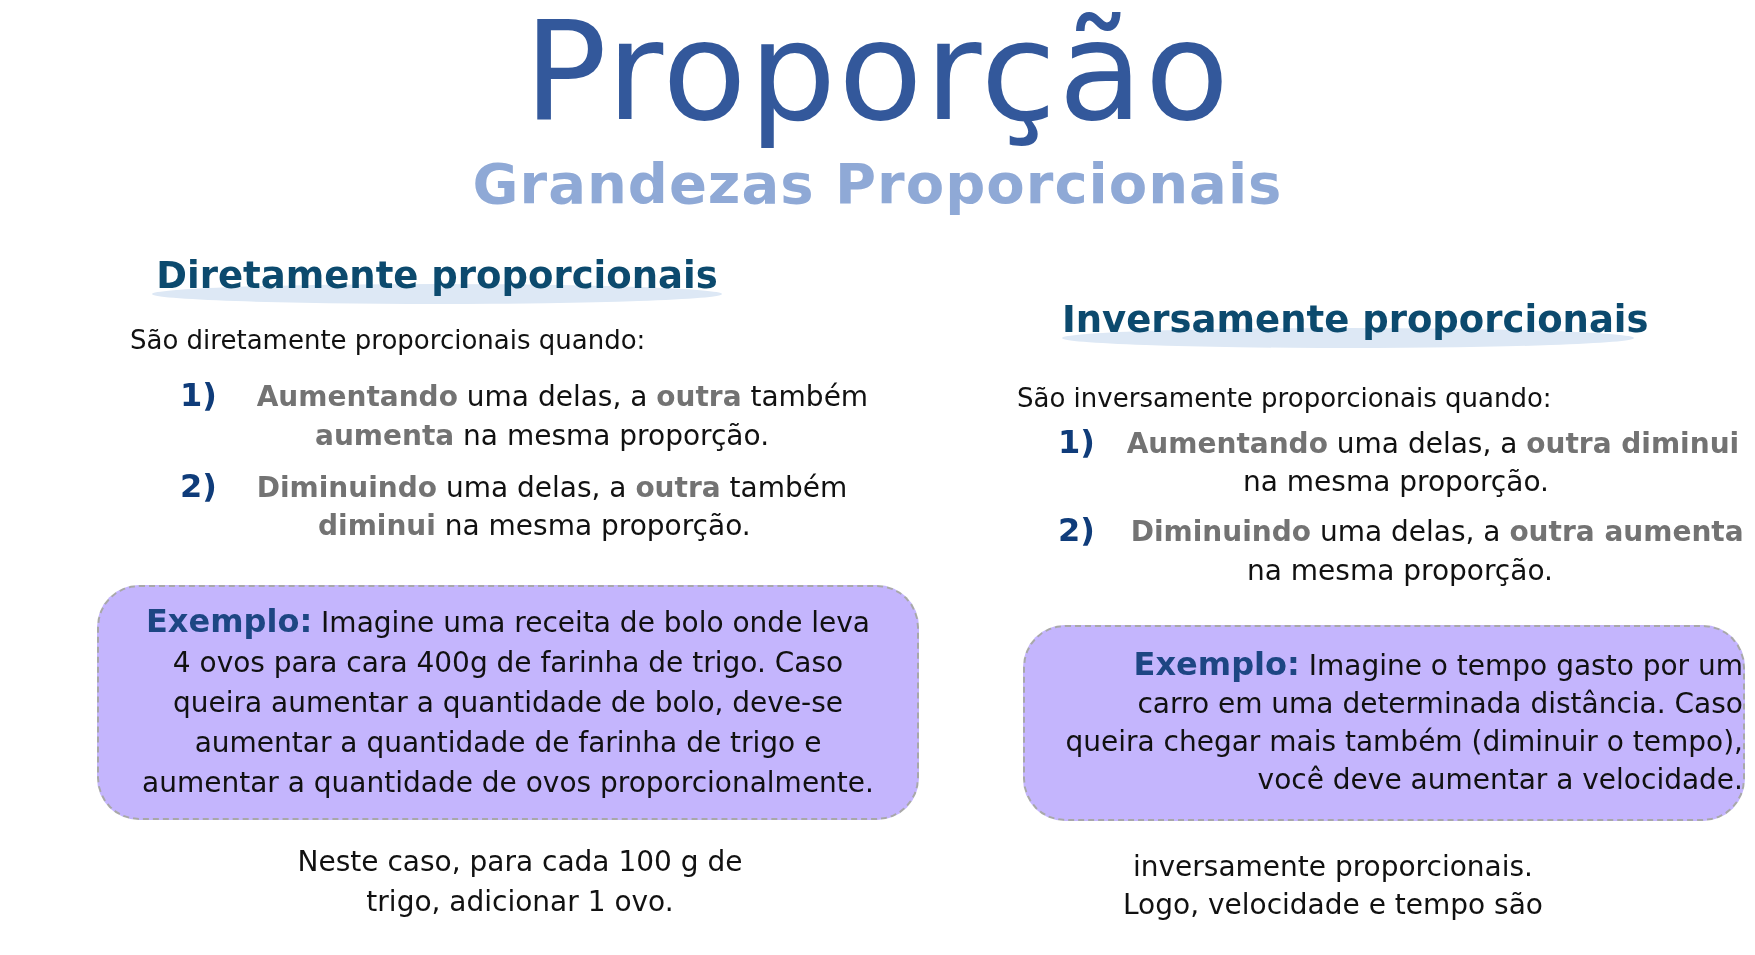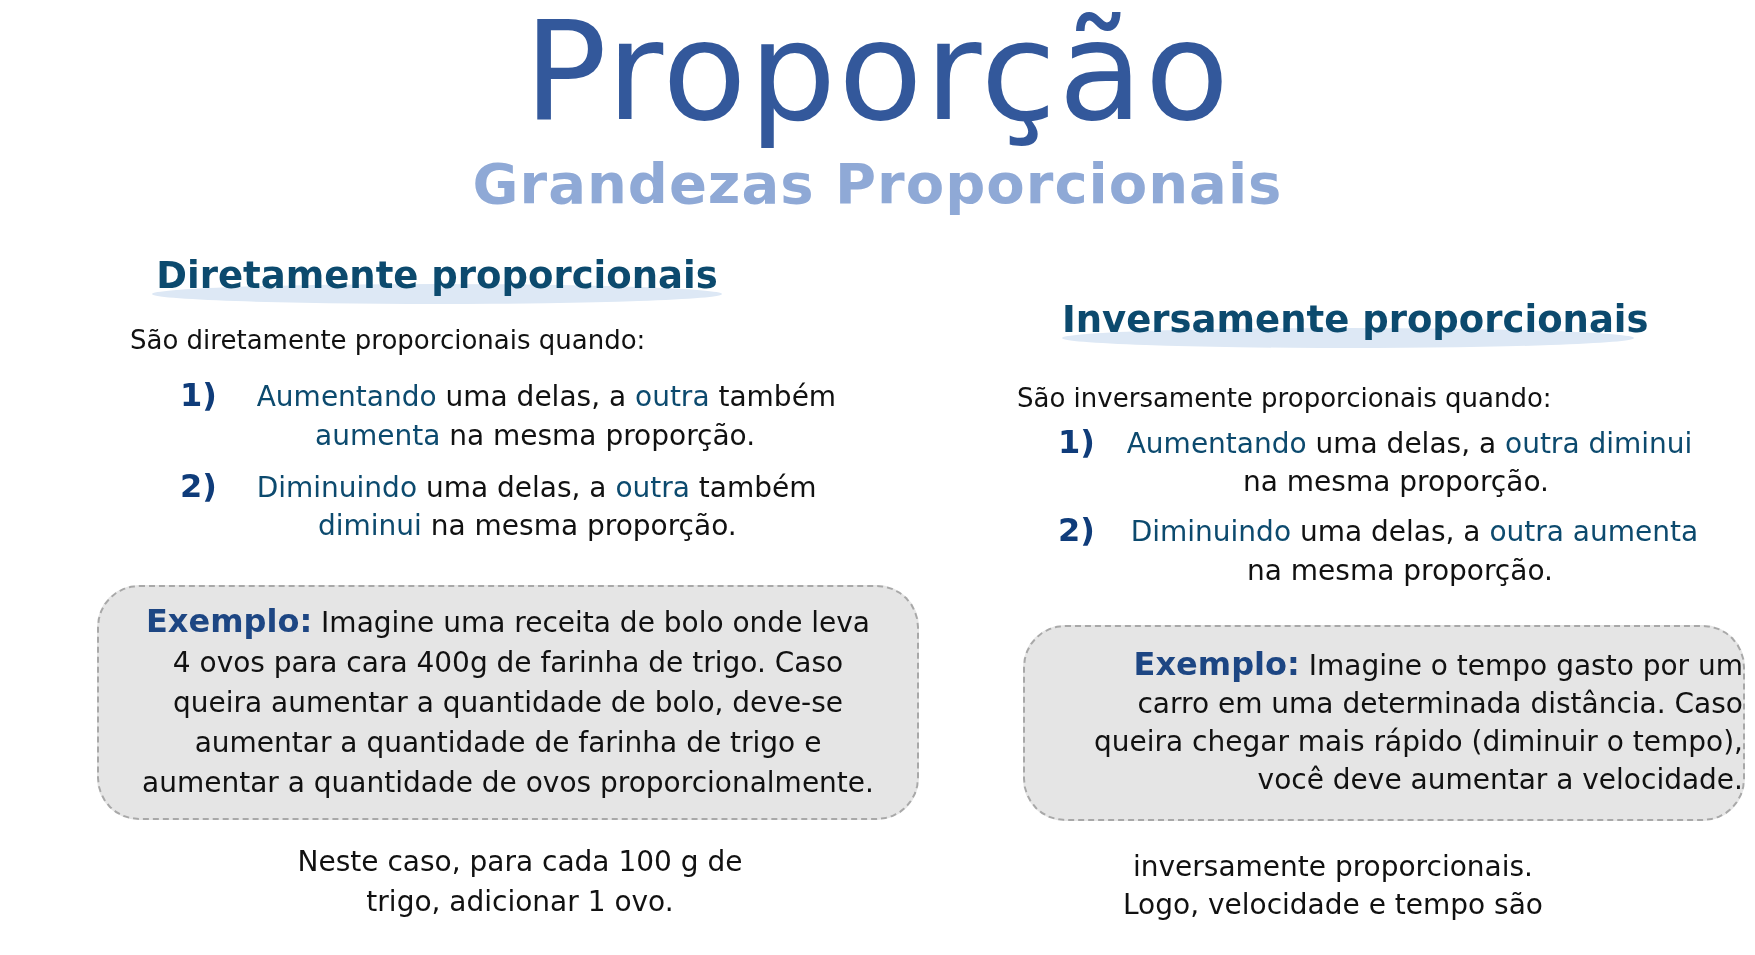--- a/index.html
+++ b/index.html
@@ -20,24 +20,24 @@
       font-size:37px; font-weight:bold; color:#0c4a6e; line-height:48px; white-space:nowrap;
       text-align:center;
     }
     .sec-head .hl {
       position:absolute; left:0; right:0; bottom:-4px; height:20px;
       background:#dde8f5; border-radius:50%; z-index:-1;
     }
     .intro { font-size:26px; line-height:40px; white-space:nowrap; color:#111; }
     .item { font-size:28px; line-height:38px; white-space:nowrap; color:#111; }
     .num { font-weight:bold; color:#0f3c7a; font-size:32px; }
-    .hi { color:#0c4a6e; }
+    .hi { color:#737373;font-weight:bold; }
     .box {
       border:2.5px dashed #a8a8a8; border-radius:42px; box-sizing:border-box;
-      background:#e5e5e5;
+      background:#c4b5fd;
     }
     .box-text {
       font-size:28px; line-height:40px; text-align:center; color:#111;
     }
     .ex-label { color:#1d4683; font-weight:bold; font-size:32px; }
     .concl { font-size:28px; line-height:40px; text-align:center; color:#111; }
   </style>
 </head>
 <body>
 
@@ -115,21 +115,21 @@
     </span>
   </div>
   <div class="abs item" style="left:347px;top:512px;">
     <span>na mesma proporção.</span>
   </div>
 
   <div class="abs box" style="left:123px;top:585px;width:722px;height:196px;">
     <div class="box-text" style="padding-top:18px;line-height:38px;text-align:right;">
       <div><span class="ex-label">Exemplo:</span><span> Imagine o tempo gasto por um</span></div>
       <div>carro em uma determinada distância. Caso</div>
-      <div>queira chegar mais rápido (diminuir o tempo),</div>
+      <div>queira chegar mais também (diminuir o tempo),</div>
       <div>você deve aumentar a velocidade.</div>
     </div>
   </div>
 
   <div class="abs concl" style="left:183px;top:808px;width:500px;line-height:38px;">
     <div>inversamente proporcionais.</div>
     <div>Logo, velocidade e tempo são</div>
   </div>
 </div>
 

